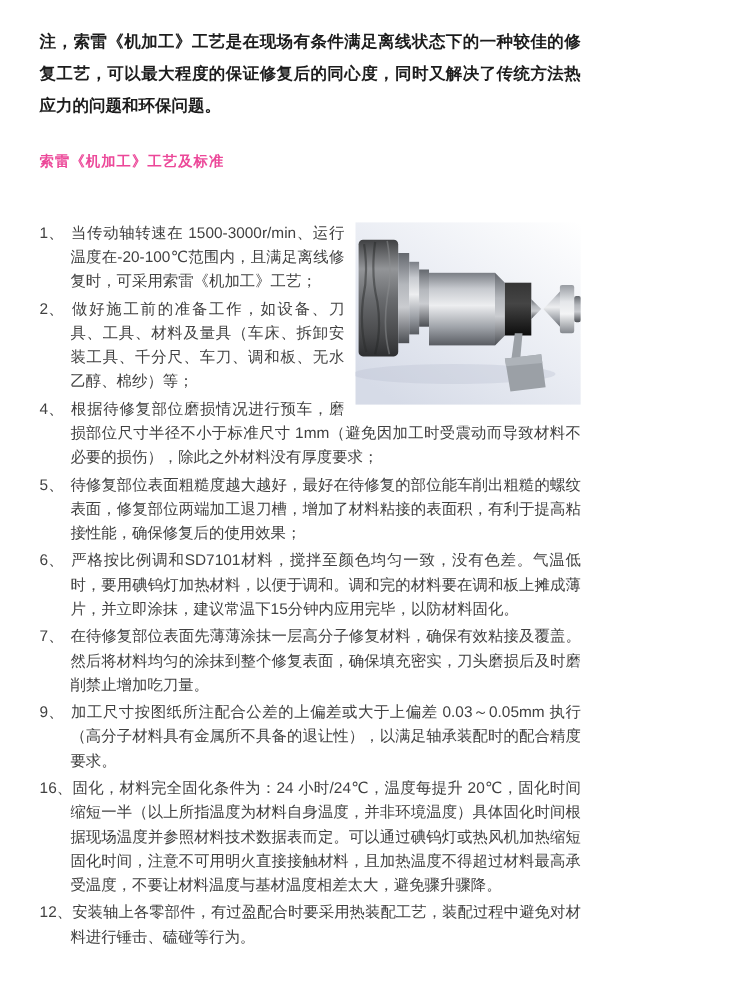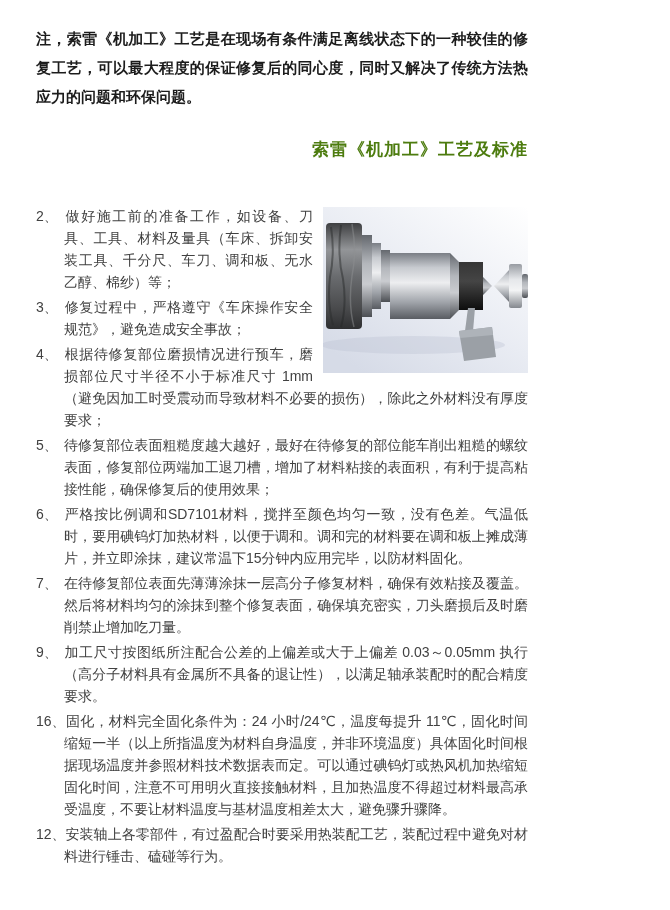--- a/index.html
+++ b/index.html
@@ -23,24 +23,24 @@
   .note {
     font-size: 15px;
     line-height: 29px;
     font-weight: bold;
     color: #1c1c1c;
     text-align: justify;
     margin: 0;
   }
   .title {
     margin: 27px 0 0 0;
-    text-align: right;
-    font-size: 17px;
+    text-align: left;
+    font-size: 13px;
     font-weight: bold;
-    color: #4d7c0f;
+    color: #ec4899;
     letter-spacing: 1px;
   }
   .list {
     margin-top: 44px;
     font-size: 14px;
     line-height: 22px;
     color: #414141;
   }
   .figure {
     float: right;
@@ -140,28 +140,28 @@
         </g>
 
         <g>
           <polygon points="145,101 152,101 150,124 142,124" fill="#9ba0a6"></polygon>
           <polygon points="136,124 169,120 173,150 141,154" fill="#9ba0a6"></polygon>
           <polygon points="136,124 169,120 170,128 137,131" fill="#aeb3b9"></polygon>
         </g>
       </svg>
     </div>
 
+  <p class="item">
+    <span class="num">1、</span><span class="txt">当传动轴转速在 1500-3000r/min、运行温度在-20-100℃范围内，且满足离线修复时，可采用索雷《机加工》工艺；</span>
+  </p>
 
   <p class="item">
     <span class="num">2、</span><span class="txt">做好施工前的准备工作，如设备、刀具、工具、材料及量具（车床、拆卸安装工具、千分尺、车刀、调和板、无水乙醇、棉纱）等；</span>
   </p>
 
-  <p class="item">
-    <span class="num">3、</span><span class="txt">修复过程中，严格遵守《车床操作安全规范》，避免造成安全事故；</span>
-  </p>
 
   <p class="item">
     <span class="num">4、</span><span class="txt">根据待修复部位磨损情况进行预车，磨损部位尺寸半径不小于标准尺寸 1mm（避免因加工时受震动而导致材料不必要的损伤），除此之外材料没有厚度要求；</span>
   </p>
 
   <p class="item">
     <span class="num">5、</span><span class="txt">待修复部位表面粗糙度越大越好，最好在待修复的部位能车削出粗糙的螺纹表面，修复部位两端加工退刀槽，增加了材料粘接的表面积，有利于提高粘接性能，确保修复后的使用效果；</span>
   </p>
 
   <p class="item">
@@ -172,21 +172,21 @@
     <span class="num">7、</span><span class="txt">在待修复部位表面先薄薄涂抹一层高分子修复材料，确保有效粘接及覆盖。然后将材料均匀的涂抹到整个修复表面，确保填充密实，刀头磨损后及时磨削禁止增加吃刀量。</span>
   </p>
 
 
   <p class="item">
     <span class="num">9、</span><span class="txt">加工尺寸按图纸所注配合公差的上偏差或大于上偏差 0.03～0.05mm 执行（高分子材料具有金属所不具备的退让性），以满足轴承装配时的配合精度要求。</span>
   </p>
 
 
   <p class="item">
-    <span class="num">16、</span><span class="txt">固化，材料完全固化条件为：24 小时/24℃，温度每提升 11℃，固化时间缩短一半（以上所指温度为材料自身温度，并非环境温度）具体固化时间根据现场温度并参照材料技术数据表而定。可以通过碘钨灯或热风机加热缩短固化时间，注意不可用明火直接接触材料，且加热温度不得超过材料最高承受温度，不要让材料温度与基材温度相差太大，避免骤升骤降。</span>
+    <span class="num">16、</span><span class="txt">固化，材料完全固化条件为：24 小时/24℃，温度每提升 20℃，固化时间缩短一半（以上所指温度为材料自身温度，并非环境温度）具体固化时间根据现场温度并参照材料技术数据表而定。可以通过碘钨灯或热风机加热缩短固化时间，注意不可用明火直接接触材料，且加热温度不得超过材料最高承受温度，不要让材料温度与基材温度相差太大，避免骤升骤降。</span>
   </p>
 
   <p class="item">
     <span class="num">12、</span><span class="txt">安装轴上各零部件，有过盈配合时要采用热装配工艺，装配过程中避免对材料进行锤击、磕碰等行为。</span>
   </p>
 </div>
 
 </div>
 
 </body></html>

